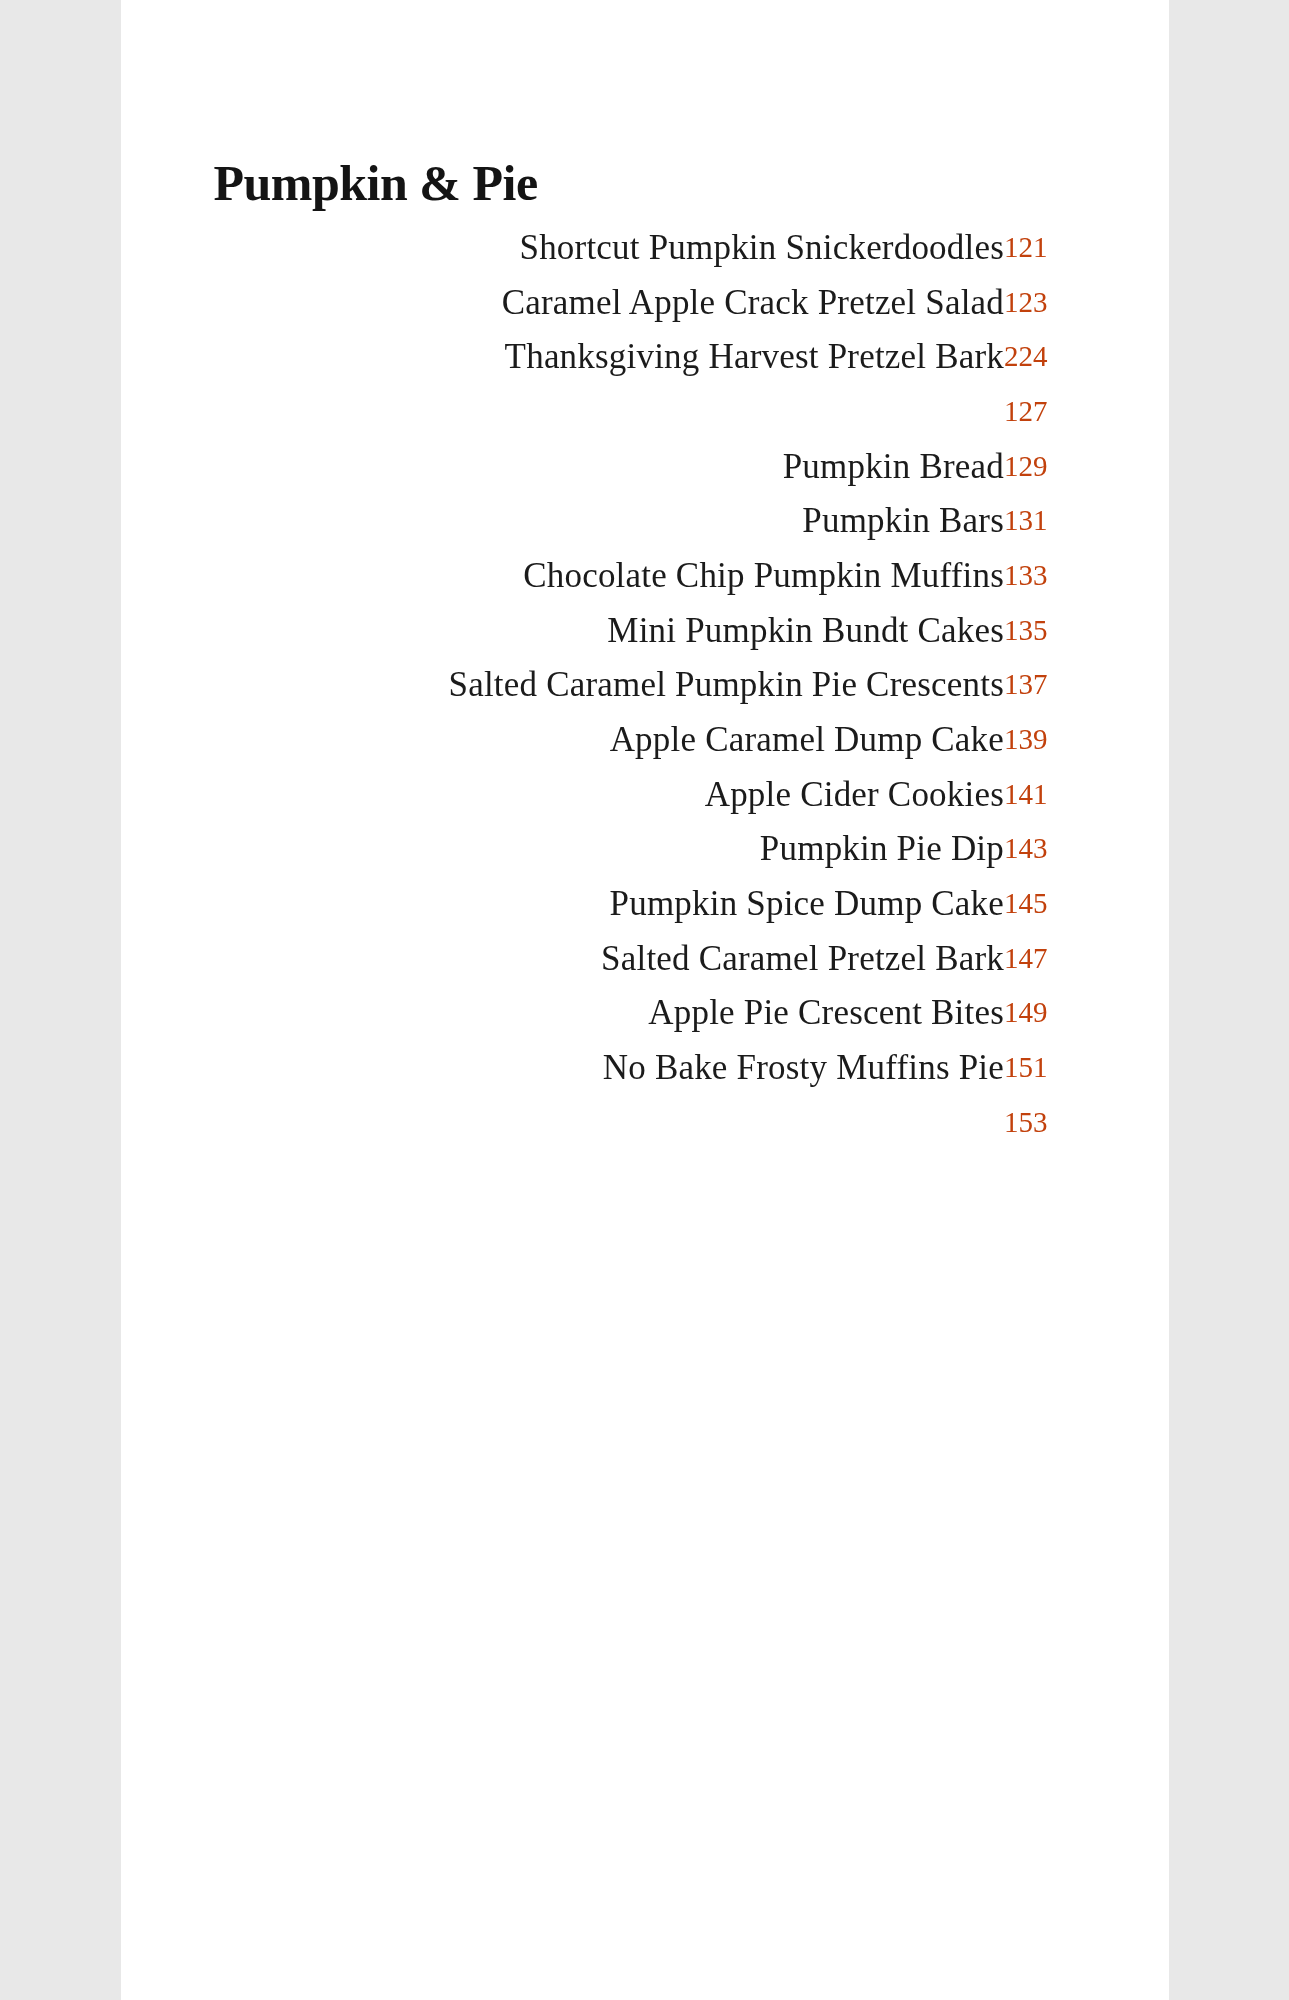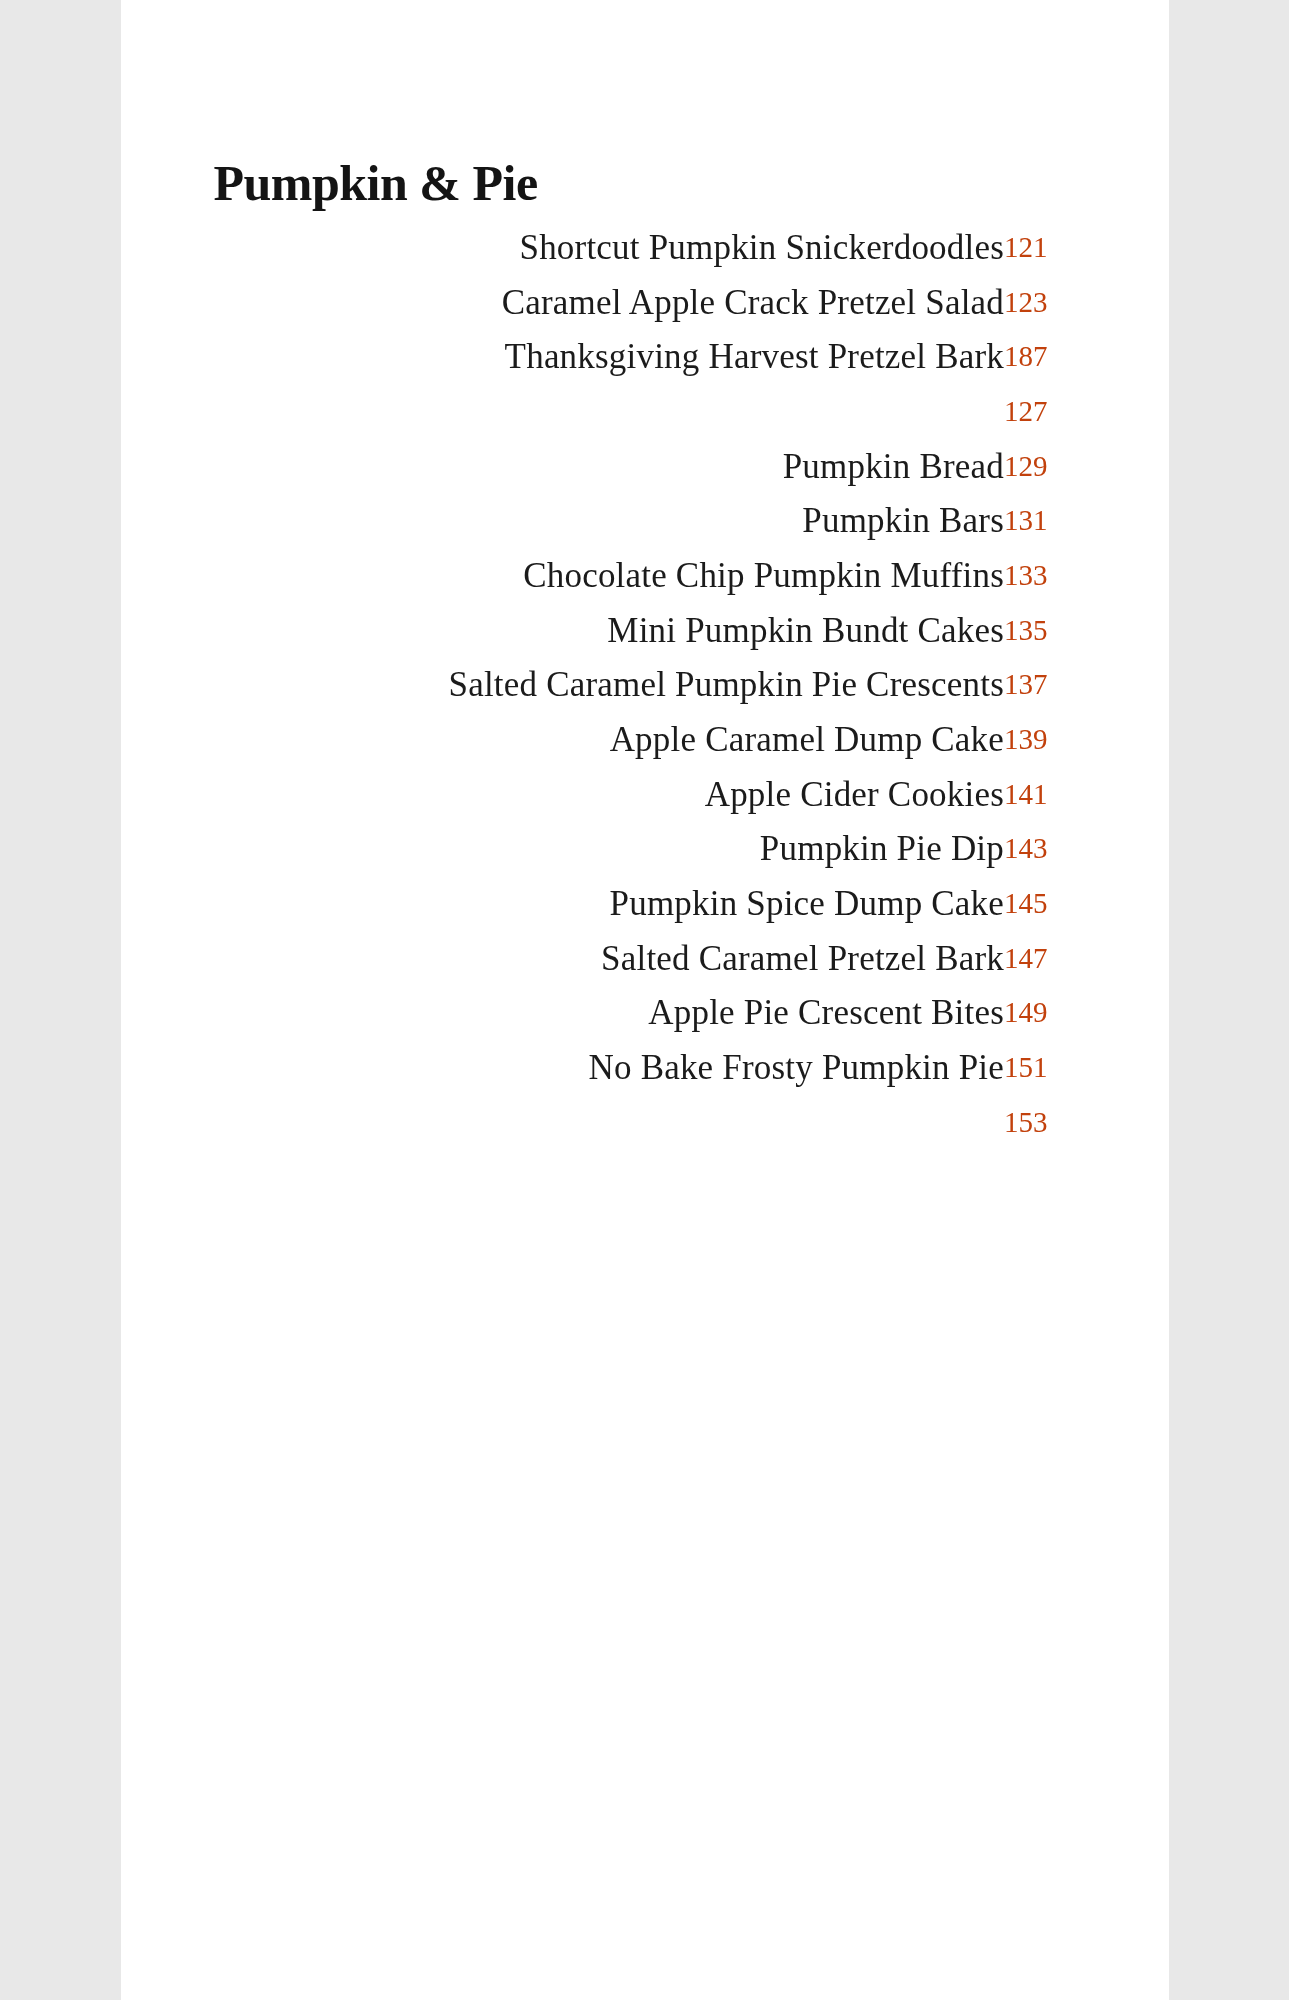--- a/index.html
+++ b/index.html
@@ -66,21 +66,21 @@
       <div class="toc-row">
         <span class="toc-label">Shortcut Pumpkin Snickerdoodles</span>
         <span class="toc-page">121</span>
       </div>
       <div class="toc-row">
         <span class="toc-label">Caramel Apple Crack Pretzel Salad</span>
         <span class="toc-page">123</span>
       </div>
       <div class="toc-row">
         <span class="toc-label">Thanksgiving Harvest Pretzel Bark</span>
-        <span class="toc-page">187</span>
+        <span class="toc-page">224</span>
       </div>
       <div class="toc-row">
         <span class="toc-page">127</span>
       </div>
       <div class="toc-row">
         <span class="toc-label">Pumpkin Bread</span>
         <span class="toc-page">129</span>
       </div>
       <div class="toc-row">
         <span class="toc-label">Pumpkin Bars</span>
@@ -116,20 +116,20 @@
       </div>
       <div class="toc-row">
         <span class="toc-label">Salted Caramel Pretzel Bark</span>
         <span class="toc-page">147</span>
       </div>
       <div class="toc-row">
         <span class="toc-label">Apple Pie Crescent Bites</span>
         <span class="toc-page">149</span>
       </div>
       <div class="toc-row">
-        <span class="toc-label">No Bake Frosty Pumpkin Pie</span>
+        <span class="toc-label">No Bake Frosty Muffins Pie</span>
         <span class="toc-page">151</span>
       </div>
       <div class="toc-row">
         <span class="toc-page">153</span>
       </div>
     </div>
 </div>
 
 </body></html>

